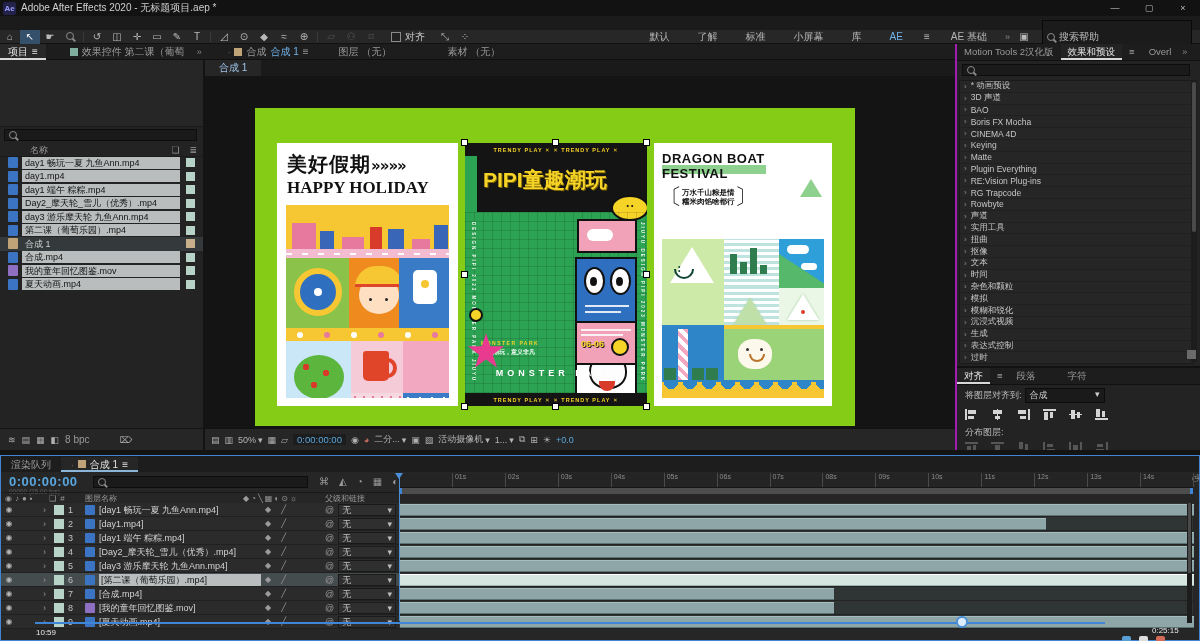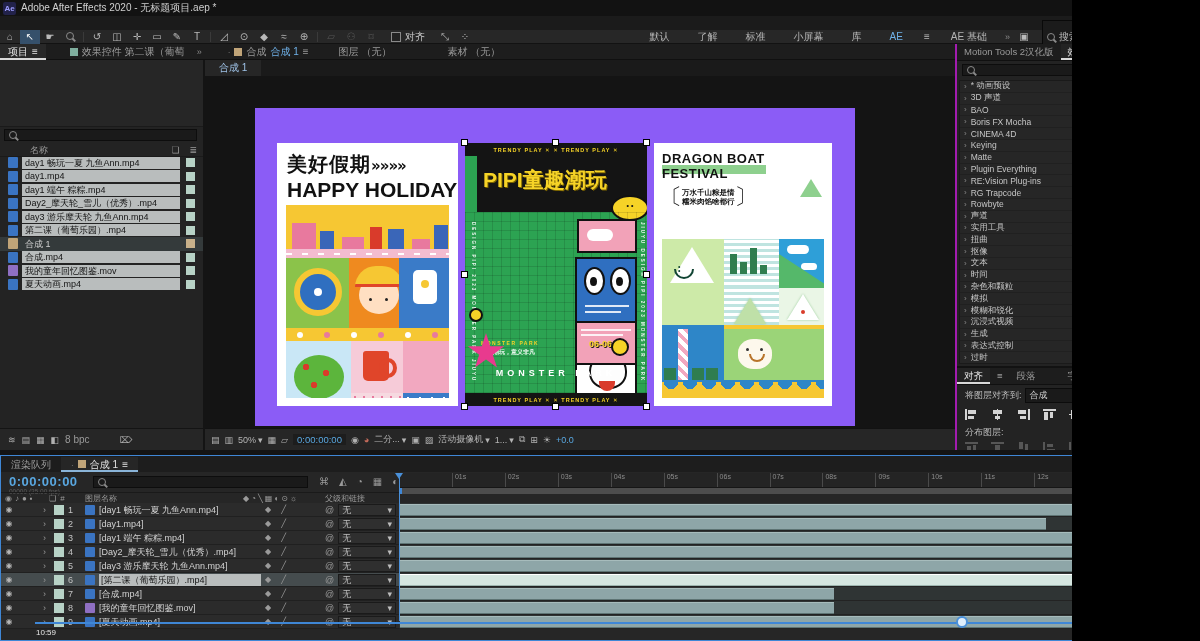--- a/index.html
+++ b/index.html
@@ -1,16 +1,16 @@
 <!DOCTYPE html>
 <html><head>
 <meta charset="utf-8">
 <style>
   html,body{margin:0;padding:0;background:#000;overflow:hidden}
-  #app{position:relative;width:1072px;height:641px;background:#1b1b1b;
+  #app{position:relative;width:1200px;height:641px;background:#1b1b1b;
        font-family:"Liberation Sans","DejaVu Sans",sans-serif;color:#c9c9c9;
        font-size:10px;-webkit-font-smoothing:antialiased;overflow:hidden}
   .abs{position:absolute}
 
   
   #titlebar{left:0;top:0;width:1200px;height:16px;background:#121212;display:flex;align-items:center;font-size:10px;color:#cfcfcf}
   #app-badge{width:13px;height:13px;margin:0 5px 0 3px;background:#22224a;color:#9d9dff;font-size:8px;font-weight:bold;
              display:flex;align-items:center;justify-content:center;border-radius:2px}
   #win-controls{margin-left:auto;display:flex}
   #win-controls span{width:34px;text-align:center;font-size:9px;color:#bbb;line-height:16px}
@@ -55,34 +55,34 @@
   .prj-row.comprow{background:#343a3b}
   .prj-chip{width:9px;height:9px;background:#b7d2c6;margin:0 8px 0 6px;flex:none}
   .prj-chip.tan{background:#c8b08a}
   #prj-foot{position:absolute;left:0;bottom:0;width:100%;height:22px;background:#262626;border-top:1px solid #141414;display:flex;align-items:center;gap:6px;padding-left:8px;box-sizing:border-box;color:#9a9a9a}
 
   
   #viewer{left:205px;top:60px;width:750px;height:390px;background:#1d1d1d}
   #viewer-tabs{position:absolute;left:0;top:0;width:100%;height:16px;background:#1a1a1a;border-bottom:1px solid #101010;display:flex}
   .vtab{padding:0 14px;line-height:16px;background:#262626;color:#9fc3e8;font-size:10px}
   #viewport{position:absolute;left:0;top:16px;width:100%;height:352px;background:#141414;overflow:hidden}
-  #comp-area{position:absolute;left:50px;top:32px;width:600px;height:318px;background:#8b5cf6}
+  #comp-area{position:absolute;left:50px;top:32px;width:600px;height:318px;background:#84cc16}
   #viewer-foot{position:absolute;left:0;bottom:0;width:100%;height:22px;background:#262626;border-top:1px solid #121212;display:flex;align-items:center;gap:5px;padding:0 6px;box-sizing:border-box;color:#b5b5b5;font-size:9px;white-space:nowrap}
   .vico{font-size:9px;color:#b0b0b0}
   .vtc{color:#59a7e0;background:#1d1d1d;padding:0 4px;font-size:9.5px}
   .vplus{color:#59a7e0}
   .vsel{display:flex;align-items:center;gap:2px}
 
   
   .poster{position:absolute;top:35px;height:263px;overflow:hidden}
   
   #p1{left:22px;width:181px;background:#fff;color:#111}
   #p1 .t1{font-weight:bold;font-size:20px;letter-spacing:1px;margin:8px 0 0 10px;font-family:"DejaVu Sans",sans-serif}
   #p1 .t1 .ar{font-size:15px;letter-spacing:-1px}
-  #p1 .t2{font-family:Liberation Sans, sans-serif;font-weight:bold;font-size:21px;margin:0 0 4px 10px}
+  #p1 .t2{font-family:Liberation Serif, serif;font-weight:bold;font-size:17px;margin:0 0 4px 10px}
   #p1 .art{position:absolute;left:9px;right:9px;top:62px;bottom:8px;overflow:hidden}
   #p1 .city{height:44px;background:#f6c733;position:relative}
   #p1 .b{position:absolute;bottom:0}
   #p1 .road{height:9px;background:#f3bcd0;background-image:repeating-linear-gradient(90deg,#fff 0 6px,transparent 6px 16px);background-size:100% 2px;background-position:0 4px;background-repeat:repeat-x}
   #p1 .mid{height:70px;display:flex}
   #p1 .vinyl{flex:1.25;background:#8bc34a;position:relative}
   #p1 .disc{position:absolute;left:8px;top:10px;width:48px;height:48px;border-radius:50%;background:#2f6fc0;border:6px solid #f6c733;box-sizing:border-box}
   #p1 .disc:after{content:"";position:absolute;left:14px;top:14px;width:8px;height:8px;background:#fff;border-radius:50%}
   #p1 .girl{flex:1;background:#ef8a1f;position:relative}
   #p1 .face{position:absolute;left:10px;top:18px;width:40px;height:38px;border-radius:50%;background:#ffdfc2}
@@ -133,21 +133,21 @@
   #p2 .tln{position:absolute;height:2px;background:rgba(255,255,255,.85)}
   #p2 .cD{right:10px;top:133px;width:62px;height:62px;background:#fff}
   #p2 .bun{position:absolute;left:12px;top:6px;width:34px;height:32px;background:#fdfdfd;border:2px solid #111;border-radius:50% 50% 45% 45%}
   #p2 .bib{position:absolute;left:22px;top:34px;width:16px;height:10px;background:#d93b2b;border-radius:0 0 8px 8px}
   #p2 .heytu{position:absolute;left:0;bottom:2px;width:100%;text-align:center;font-weight:bold;font-size:8px;letter-spacing:2px;color:#111}
   #p2 .cap1{position:absolute;left:16px;top:128px;font-size:5px;font-weight:bold;letter-spacing:1.5px;color:#f6d327}
   #p2 .cap2{position:absolute;left:16px;top:136px;font-size:6px;font-weight:bold;color:#eaf6ee}
   #p2 .cE{left:14px;top:148px;width:94px;height:62px;background:#f4ecd4}
   #p2 .trendy{position:absolute;left:0;top:3px;width:100%;text-align:center;font-weight:bold;font-size:8px;letter-spacing:1px;color:#111}
   #p2 .cF{right:10px;bottom:28px;width:62px;height:44px;background:#f2a2b8}
-  #p2 .date{position:absolute;left:12px;bottom:14px;font-weight:bold;font-size:9px;color:#f6d327;text-shadow:1px 1px 0 #111}
+  #p2 .date{position:absolute;left:4px;bottom:14px;font-weight:bold;font-size:9px;color:#f6d327;text-shadow:1px 1px 0 #111}
   #p2 .mpark{position:absolute;left:0;bottom:15px;width:100%;text-align:center;color:#fff;font-weight:bold;font-size:9px;letter-spacing:4px}
   #p2 .star{position:absolute;left:2px;bottom:22px;width:38px;height:38px;background:#e83a8e;
       clip-path:polygon(50% 0,61% 35%,98% 35%,68% 57%,79% 91%,50% 70%,21% 91%,32% 57%,2% 35%,39% 35%)}
   #p2 .coin{position:absolute;width:14px;height:14px;border-radius:50%;background:#f6d327;border:2px solid #111}
   .handle{position:absolute;width:5px;height:5px;background:#fff;outline:1px solid #000;z-index:5}
 
   
   #p3{left:399px;width:178px;background:#fff;color:#111}
   #p3 .en{font-weight:bold;font-size:13px;letter-spacing:0.5px;margin:8px 0 0 8px;position:relative;z-index:1}
   #p3 .gbar{position:absolute;left:8px;top:22px;width:104px;height:9px;background:#8ed08e}

